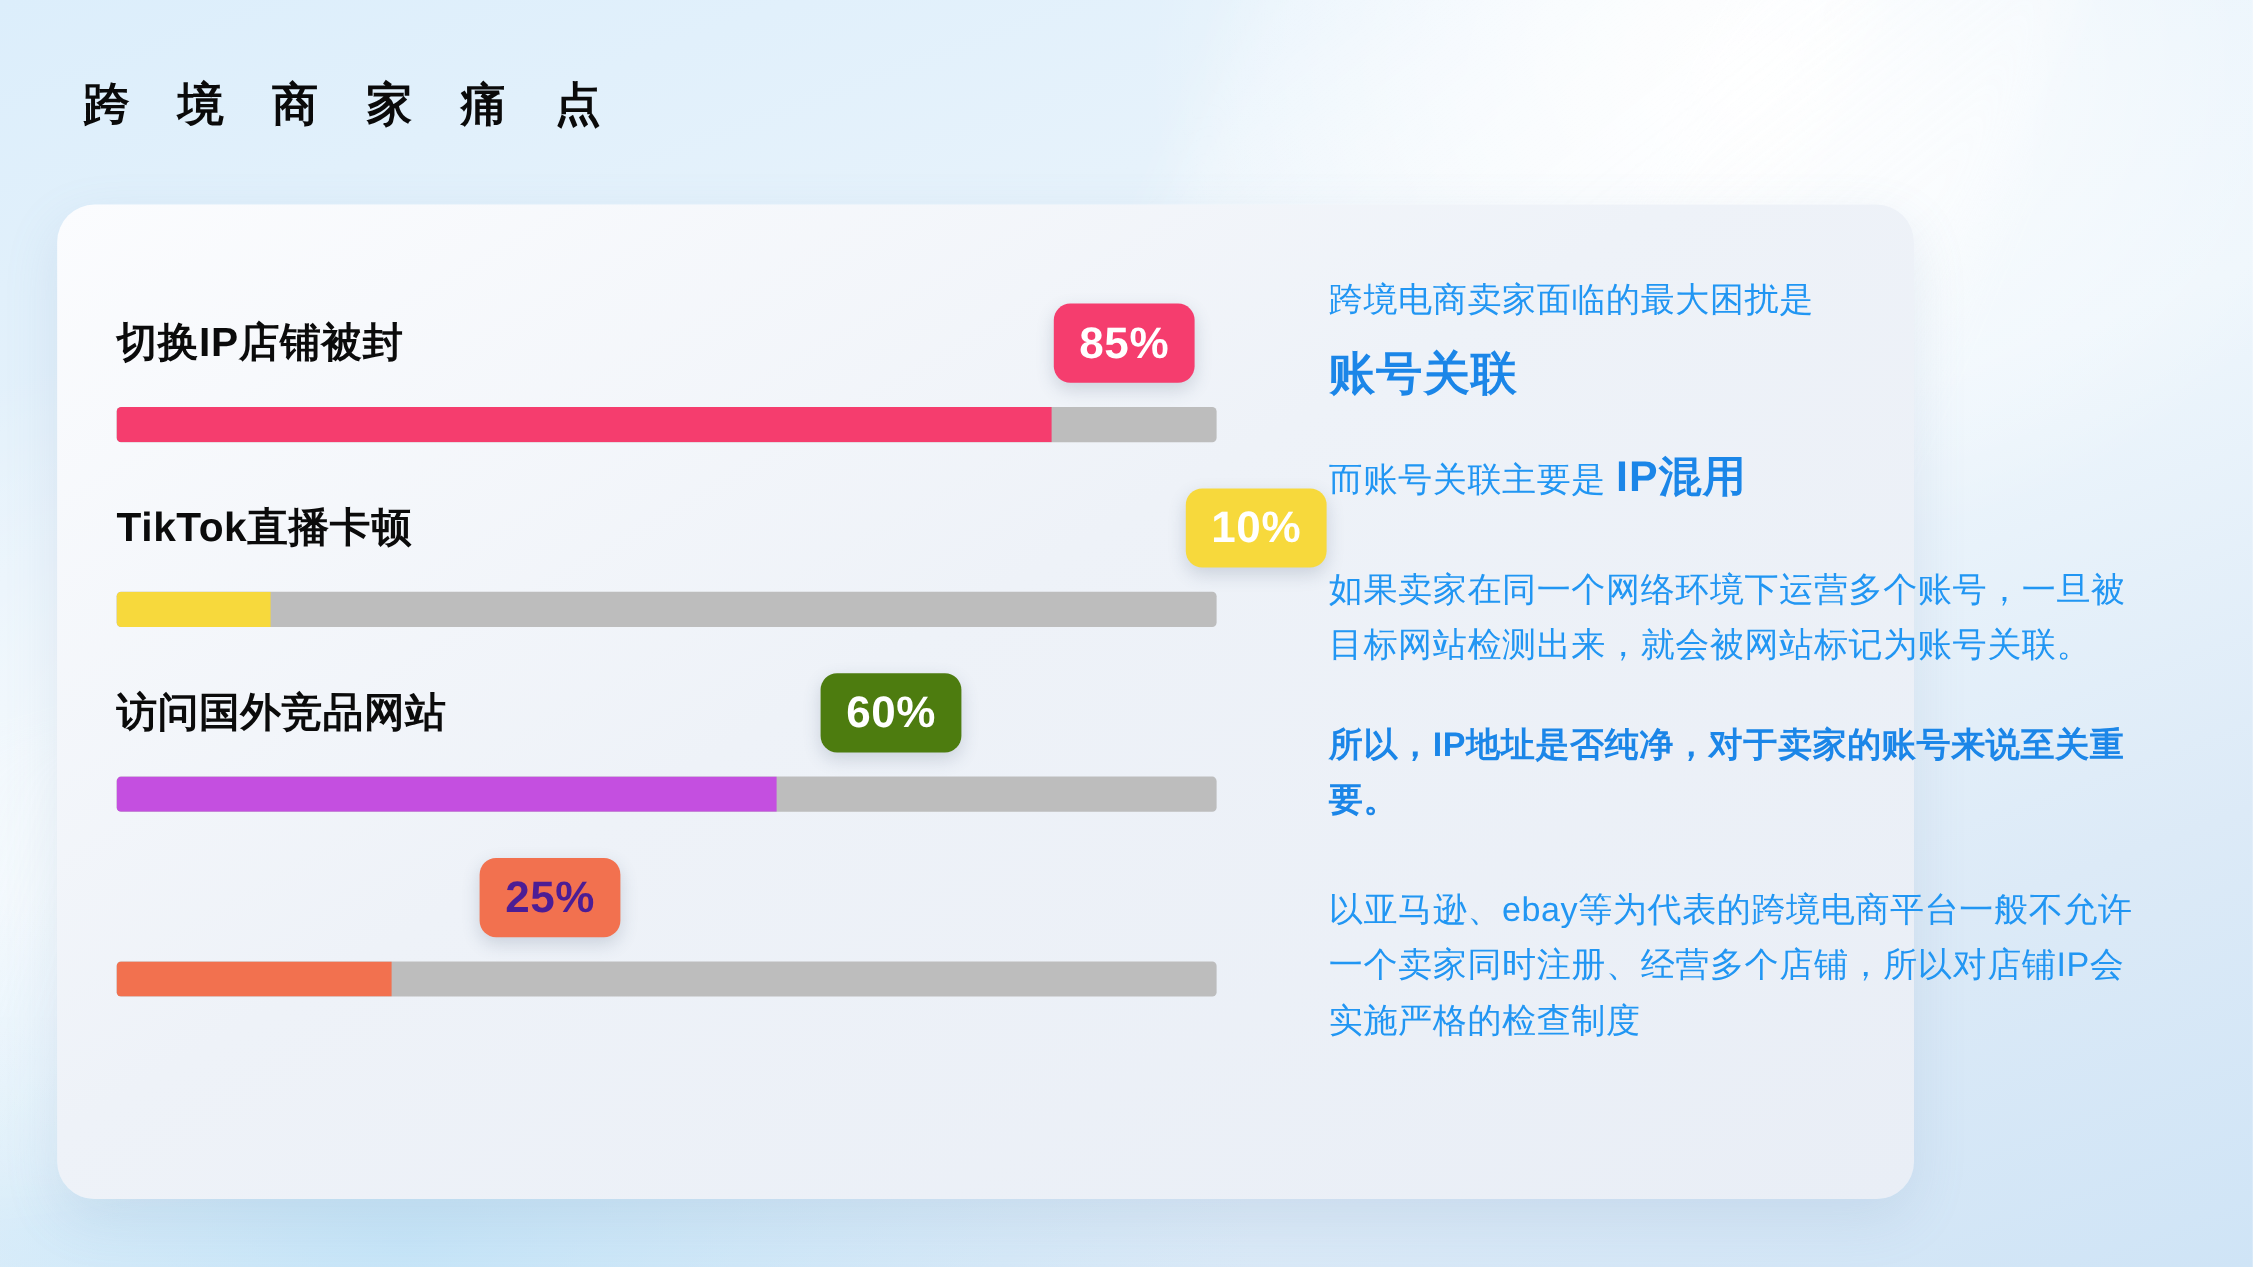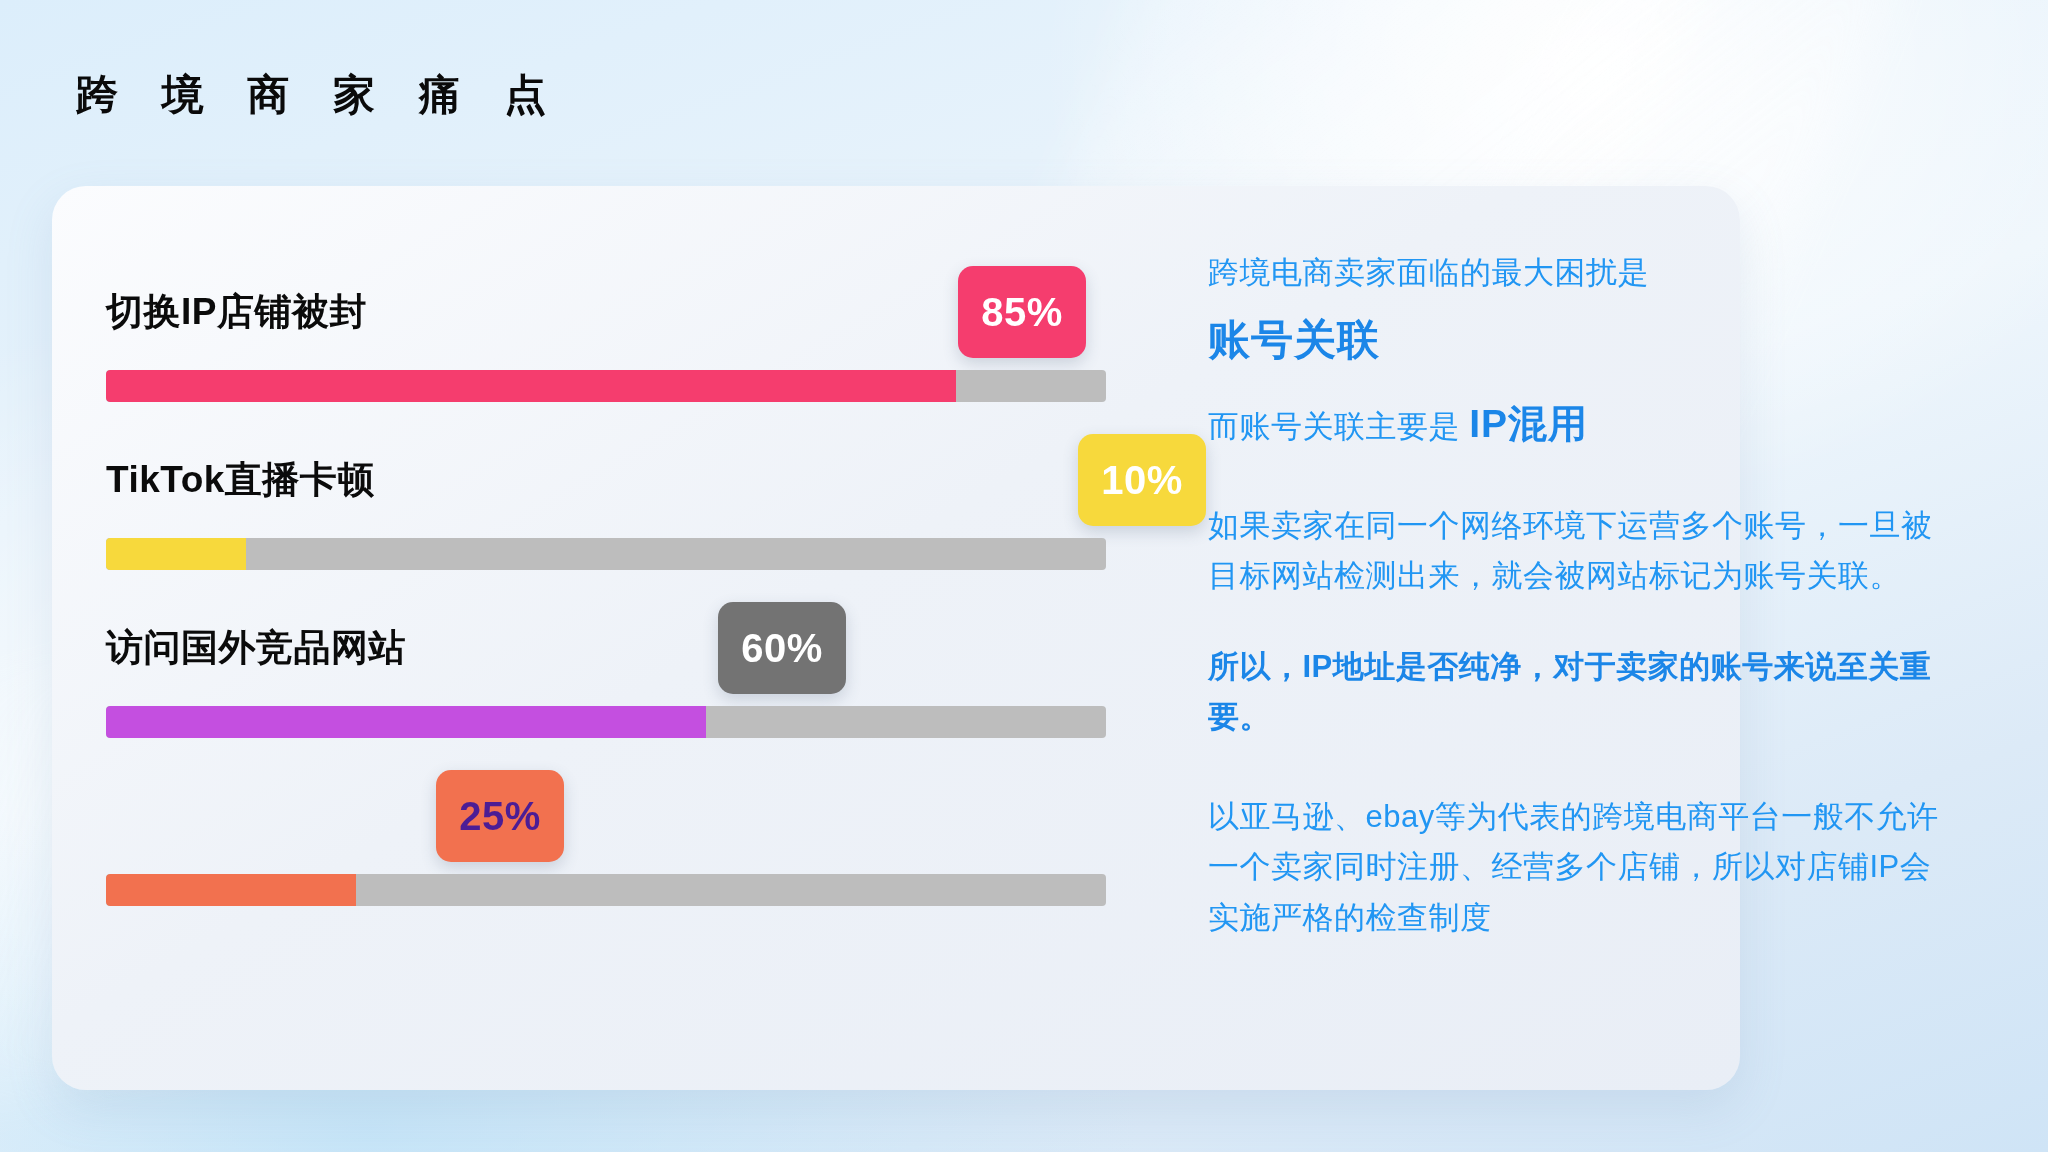--- a/index.html
+++ b/index.html
@@ -71,21 +71,21 @@
     color:#0b0b0b;
     white-space:nowrap;
     letter-spacing:.5px;
   }
   .bar-badge {
     position:absolute;
     display:inline-flex;
     align-items:center;
     justify-content:center;
     min-width:128px;
-    height:92px;
+    height:72px;
     padding:0 20px;
     border-radius:15px;
     color:#ffffff;
     font-size:40px;
     font-weight:bold;
     letter-spacing:.5px;
     box-shadow:0 6px 16px rgba(60,80,110,0.20);
   }
   .bar-track {
     position:absolute;
@@ -117,21 +117,21 @@
     font-weight:bold;
     color:#1b86e8;
     line-height:1.45;
     margin-top:14px;
     letter-spacing:1px;
   }
   .tx-mid {
     font-size:31px;
     color:#2196f3;
     line-height:1.5;
-    margin-top:24px;
+    margin-top:34px;
     letter-spacing:.5px;
   }
   .tx-mid .strong {
     font-size:39px;
     font-weight:bold;
     color:#1b86e8;
     letter-spacing:1px;
   }
   .tx-para {
     font-size:31px;
@@ -177,21 +177,21 @@
       <span class="bar-badge" id="badge1" style="background: rgb(247, 217, 60); left: 972px; color: rgb(255, 255, 255);">10%</span>
     </div>
     <div class="bar-track">
       <div class="bar-fill" id="fill1" style="width: 14%; background: rgb(247, 217, 60);"></div>
     </div>
   </div>
 
   <div class="bar-block">
     <div class="bar-head">
       <span class="bar-label">访问国外竞品网站</span>
-      <span class="bar-badge" id="badge2" style="background: #737373; left: 612px; color: rgb(255, 255, 255);">60%</span>
+      <span class="bar-badge" id="badge2" style="background: #4d7c0f; left: 640px; color: rgb(255, 255, 255);">60%</span>
     </div>
     <div class="bar-track">
       <div class="bar-fill" id="fill2" style="width: 60%; background: rgb(196, 79, 224);"></div>
     </div>
   </div>
 
   <div class="bar-block">
     <div class="bar-head">
       <span class="bar-badge" id="badge3" style="background: rgb(242, 113, 79); left: 330px; color: #4c1d95;">25%</span>
     </div>

